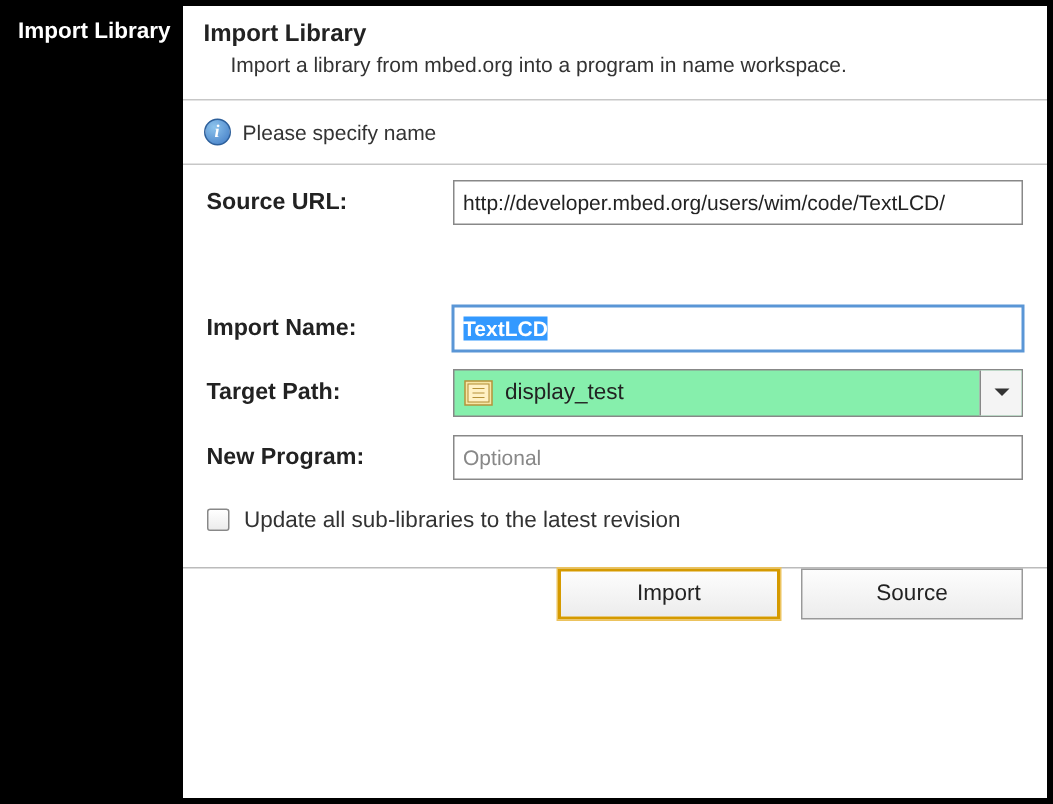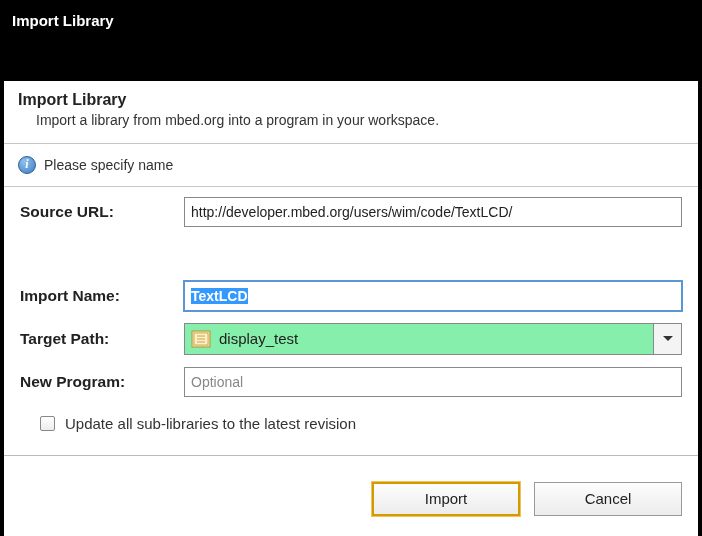--- a/index.html
+++ b/index.html
@@ -8,22 +8,21 @@
       font-family: Verdana, Tahoma, sans-serif;
       font-size: 13px;
       width: 702px;
       height: 536px;
       padding: 4px;
     }
     .window {
       width: 100%;
       height: 100%;
       display: flex;
-      flex-direction: column;
-      gap: 40px;
+      flex-direction: row;
     }
     .titlebar {
       color: #fff;
       font-weight: bold;
       font-size: 15px;
       padding: 8px 8px 12px 8px;
     }
     .content {
       background: #fff;
       flex: 1;
@@ -174,32 +173,31 @@
       border-left: 5px solid transparent;
       border-right: 5px solid transparent;
       border-top: 5px solid #333;
     }
     .checkbox-row {
       display: flex;
       align-items: center;
       gap: 10px;
       font-size: 15px;
       color: #333;
-      margin-left: 20px;
     }
     .checkbox {
       width: 15px; height: 15px;
       border: 1px solid #888;
       border-radius: 2px;
       background: linear-gradient(#fff, #ececec);
     }
     .footer {
       border-top: 1px solid #bbb;
       background: #fff;
-      padding: 26px 16px;
+      padding: 0 16px;
       display: flex;
       justify-content: flex-end;
       gap: 14px;
     }
     .btn {
       width: 148px;
       height: 34px;
       border: 1px solid #999;
       background: linear-gradient(#fdfdfd, #ececec);
       font-size: 15px;
@@ -218,21 +216,21 @@
 <body>
 
 <div class="window">
   <div class="titlebar">Import Library</div>
 
   <div class="content">
 
     <div class="header">
       <div class="header-text">
         <div class="header-title">Import Library</div>
-        <div class="header-desc">Import a library from mbed.org into a program in your workspace.</div>
+        <div class="header-desc">Import a library from mbed.org into a program in name workspace.</div>
       </div>
     </div>
 
     <div class="divider"></div>
 
     <div class="info-row">
       <span class="info-icon">i</span>
       <span>Please specify name</span>
     </div>
 
@@ -291,17 +289,17 @@
         <div class="form-field checkbox-row">
           <span class="checkbox"></span>
           <span>Update all sub-libraries to the latest revision</span>
         </div>
       </div>
 
     </div>
 
     <div class="footer">
       <div class="btn primary">Import</div>
-      <div class="btn">Cancel</div>
+      <div class="btn">Source</div>
     </div>
 
   </div>
 </div>
 
 </body></html>

